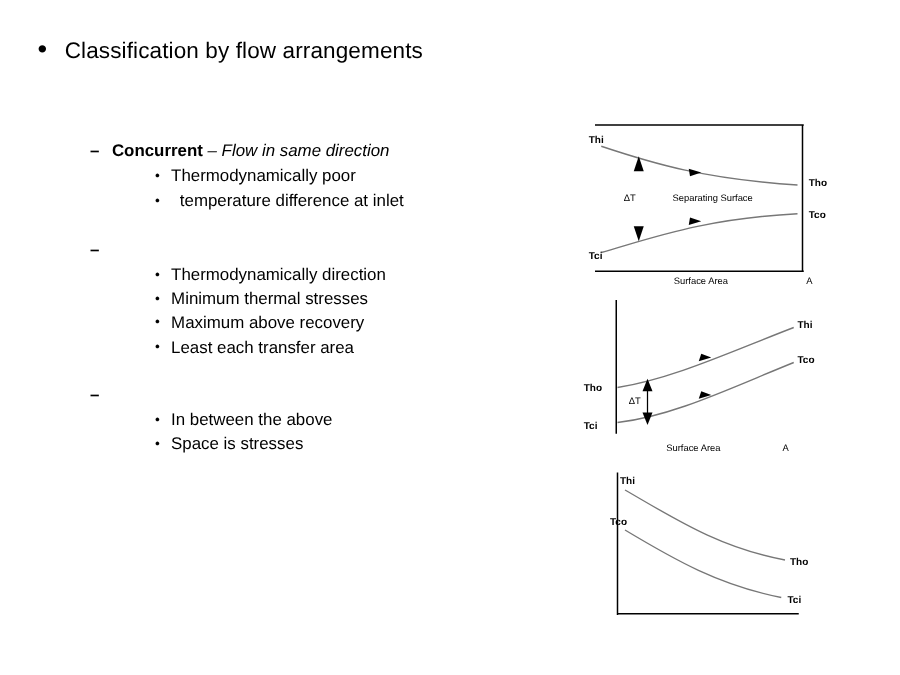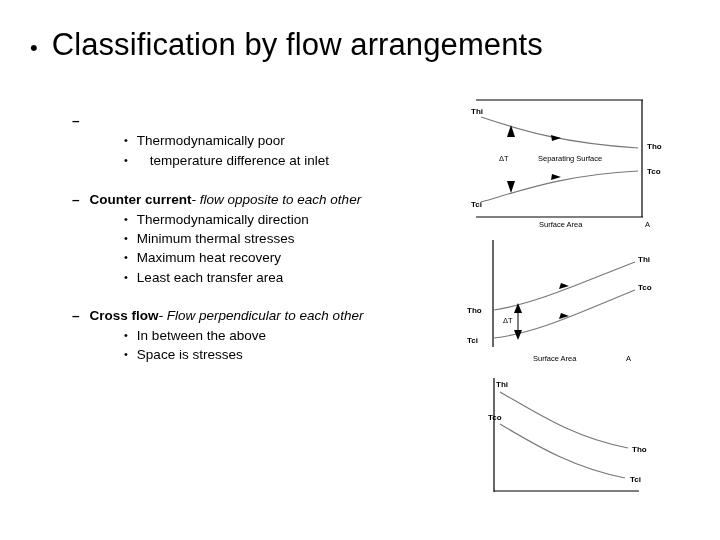--- a/index.html
+++ b/index.html
@@ -24,21 +24,21 @@
     width: 560px;
     display: flex;
     align-items: baseline;
     gap: 14px;
   }
   .slide-title .bullet-dot {
     font-size: 22px;
     line-height: 1;
   }
   .slide-title .title-text {
-    font-size: 31px;
+    font-size: 18px;
     line-height: 1.1;
     letter-spacing: 0.1px;
     white-space: nowrap;
   }
 
   
   .body-col {
     position: absolute;
     left: 72px;
     top: 112px;
@@ -79,21 +79,21 @@
   }
   .lvl3 .dot {
     font-size: 11px;
     line-height: 1;
     position: relative;
     top: -1px;
   }
   .lvl3 .txt { flex: 1; }
   .lvl3 .txt .cont {
     display: block;
-    margin-left: 13px;
+    margin-left: 7px;
   }
 
   
   .figure {
     position: absolute;
   }
   .figure svg { display: block; }
 
   #fig-parallel { left: 463px; top: 95px; }
   #fig-counter  { left: 463px; top: 237px; }
@@ -105,58 +105,57 @@
 <div class="slide-title">
   <span class="bullet-dot">•</span>
   <span class="title-text">Classification by flow arrangements</span>
 </div>
 
 <div class="body-col">
 
   <div class="group g1">
     <div class="lvl2">
       <span class="dash">–</span>
+      <span><span class="head">Concurrent</span><span class="tail"> – Flow in same direction</span></span>
     </div>
     <div class="lvl3">
       <span class="dot">•</span>
       <span class="txt">Thermodynamically poor</span>
     </div>
     <div class="lvl3">
       <span class="dot">•</span>
       <span class="txt"><span class="cont">temperature difference at inlet</span></span>
     </div>
   </div>
 
   <div class="group g2">
     <div class="lvl2">
       <span class="dash">–</span>
-      <span><span class="head">Counter current</span><span class="tail">- flow opposite to each other</span></span>
     </div>
     <div class="lvl3">
       <span class="dot">•</span>
       <span class="txt">Thermodynamically direction</span>
     </div>
     <div class="lvl3">
       <span class="dot">•</span>
       <span class="txt">Minimum thermal stresses</span>
     </div>
     <div class="lvl3">
       <span class="dot">•</span>
-      <span class="txt">Maximum heat recovery</span>
+      <span class="txt">Maximum above recovery</span>
     </div>
     <div class="lvl3">
       <span class="dot">•</span>
       <span class="txt">Least each transfer area</span>
     </div>
   </div>
 
   <div class="group g3">
     <div class="lvl2">
       <span class="dash">–</span>
-      <span><span class="head">Cross flow</span><span class="tail">- Flow perpendicular to each other</span></span>
     </div>
     <div class="lvl3">
       <span class="dot">•</span>
       <span class="txt">In between the above</span>
     </div>
     <div class="lvl3">
       <span class="dot">•</span>
       <span class="txt">Space is stresses</span>
     </div>
   </div>

